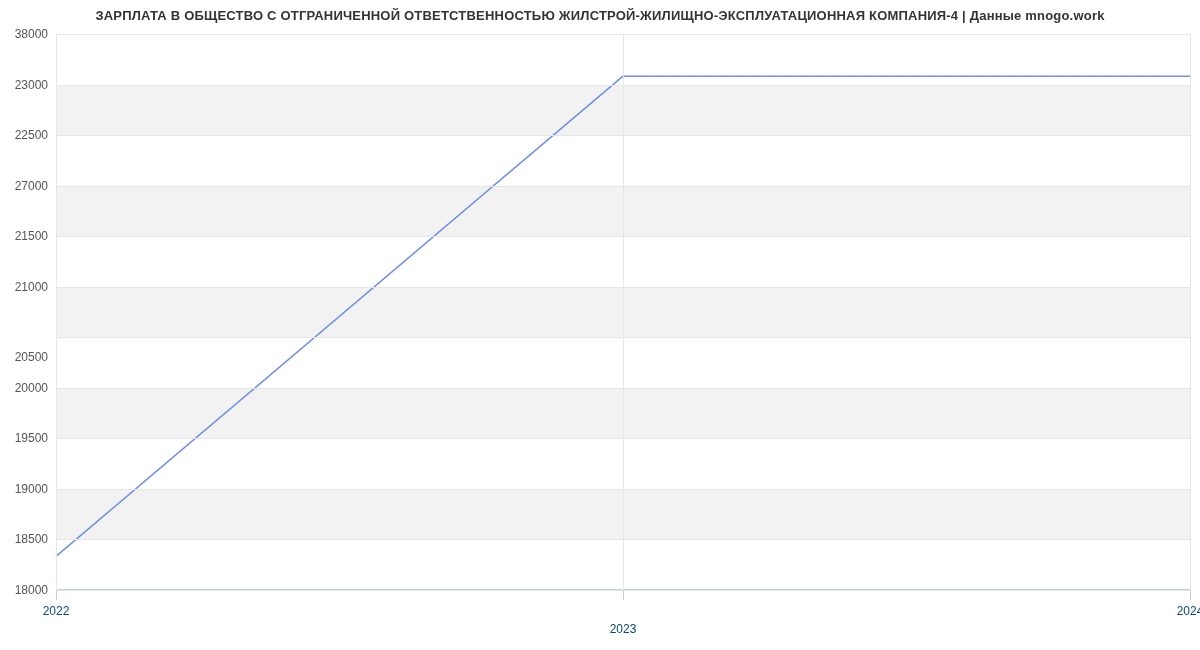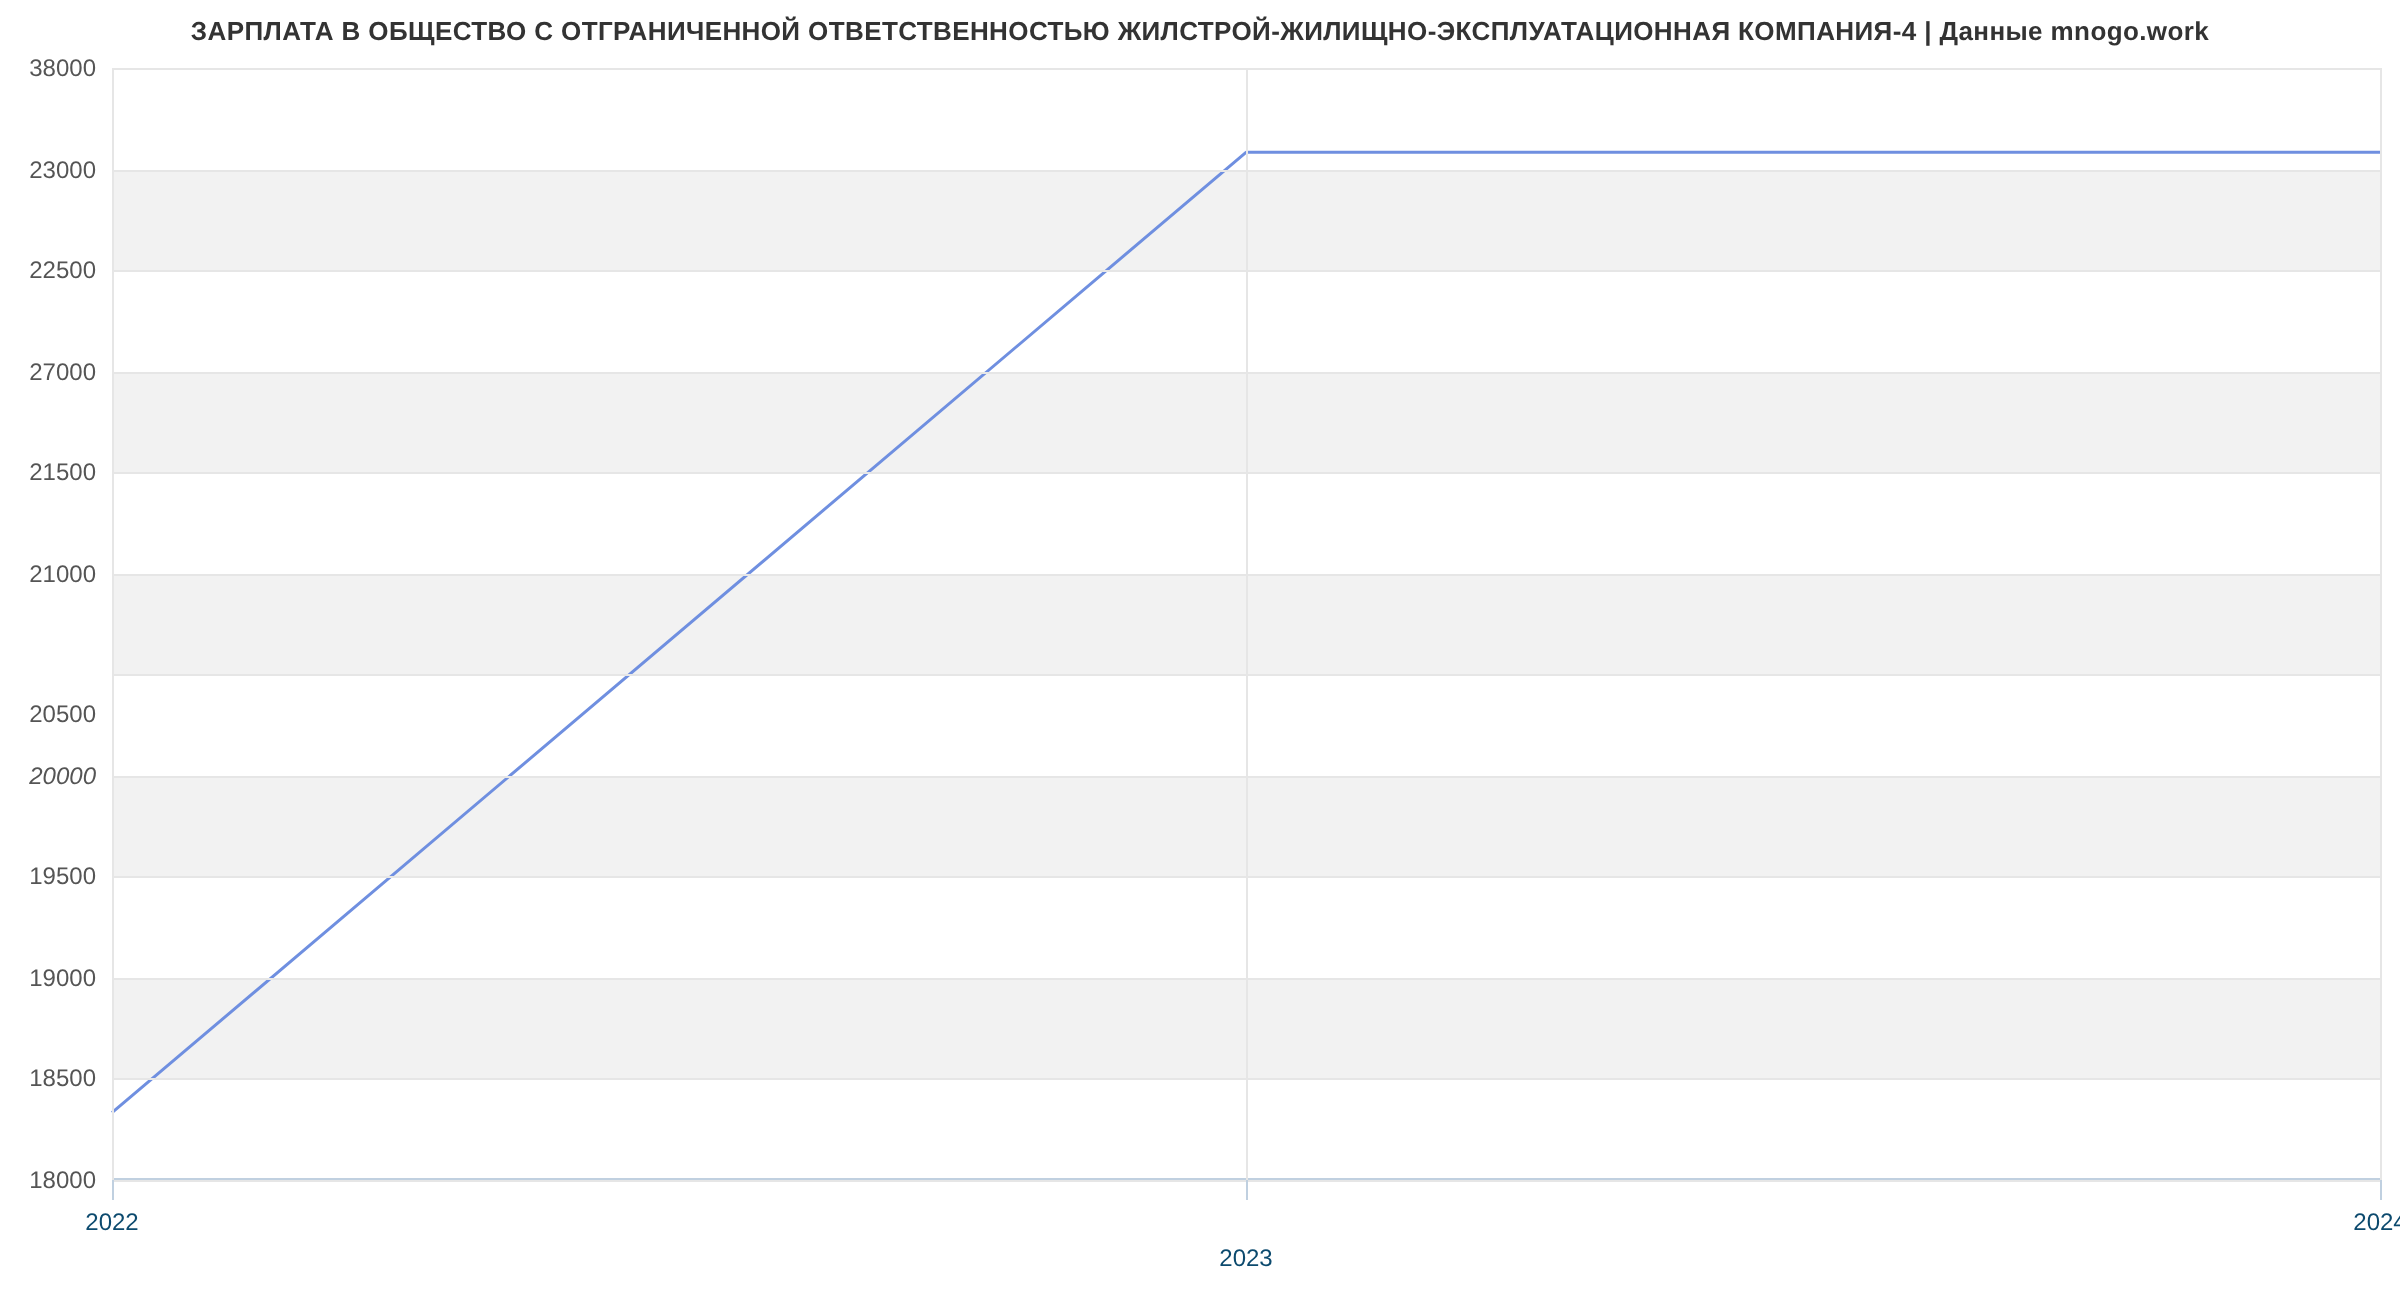--- a/index.html
+++ b/index.html
@@ -115,21 +115,21 @@
       </svg>
   <div class="gridline-h" style="top: 556px;"></div>
       <div class="ytick-label" style="top: 556px;">18000</div>
       <div class="gridline-h" style="top: 505.455px;"></div>
       <div class="ytick-label" style="top: 505.455px;">18500</div>
       <div class="gridline-h" style="top: 454.909px;"></div>
       <div class="ytick-label" style="top: 454.909px;">19000</div>
       <div class="gridline-h" style="top: 404.364px;"></div>
       <div class="ytick-label" style="top: 404.364px;">19500</div>
       <div class="gridline-h" style="top: 353.818px;"></div>
-      <div class="ytick-label" style="top: 353.818px; font-style: italic;">20000</div>
+      <div class="ytick-label" style="top: 353.818px;">20000</div>
       <div class="gridline-h" style="top: 303.273px;"></div>
       <div class="ytick-label" style="top: 303.273px; margin-top: 20px;">20500</div>
       <div class="gridline-h" style="top: 252.727px;"></div>
       <div class="ytick-label" style="top: 252.727px;">21000</div>
       <div class="gridline-h" style="top: 202.182px;"></div>
       <div class="ytick-label" style="top: 202.182px;">21500</div>
       <div class="gridline-h" style="top: 151.636px;"></div>
       <div class="ytick-label" style="top: 151.636px;">27000</div>
       <div class="gridline-h" style="top: 101.091px;"></div>
       <div class="ytick-label" style="top: 101.091px;">22500</div>

